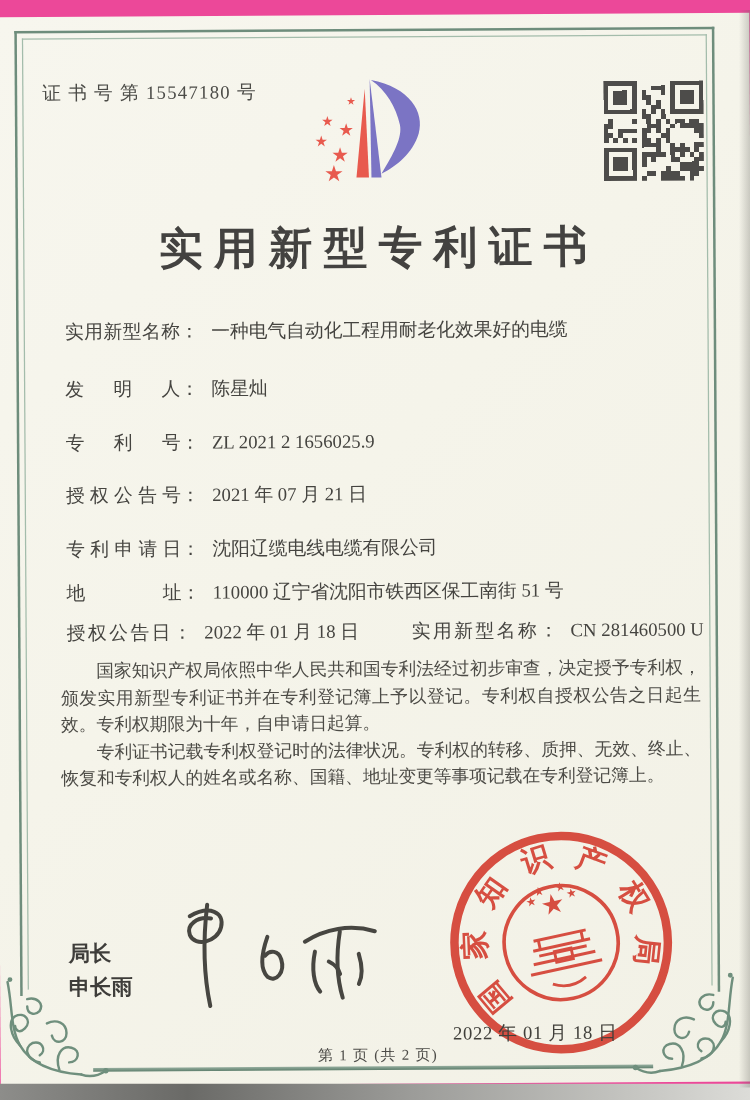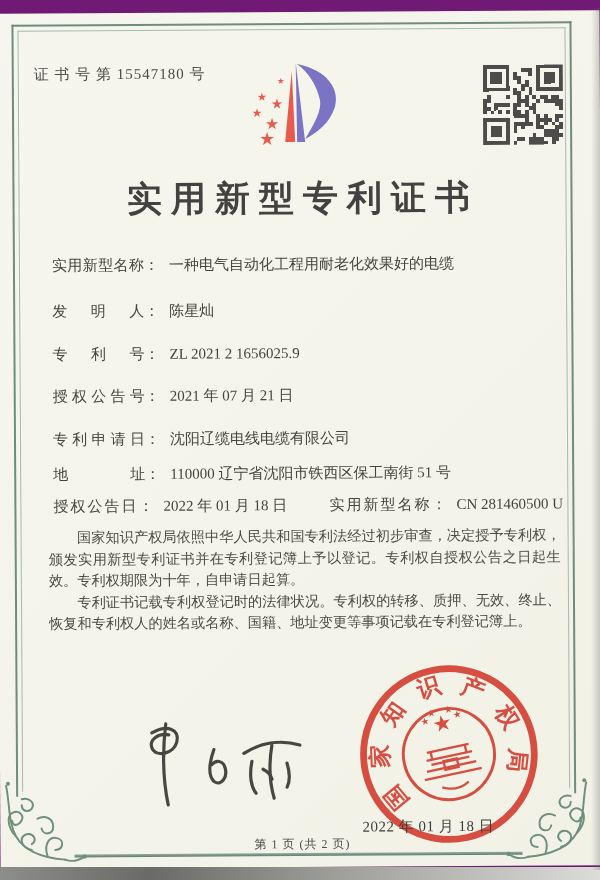--- a/index.html
+++ b/index.html
@@ -1,17 +1,17 @@
 <!DOCTYPE html>
 <html><head>
 <meta charset="utf-8">
 <style>
   html,body{margin:0;padding:0;}
   body{width:600px;height:880px;font-family:"Liberation Serif","DejaVu Serif",serif;background:#fbfbf9;}
-  #scan{position:relative;width:600px;height:880px;overflow:hidden;background:#701a75;}
+  #scan{position:relative;width:600px;height:880px;overflow:hidden;background:#ec4899;}
 
   
   .paper{position:absolute;left:-2px;right:-2px;top:12px;bottom:13px;
     background:linear-gradient(135deg,#f7f6ee 0%,#f5f4ea 45%,#f2f1e6 100%);
     transform:rotate(-0.35deg);}
 
   
   .scan-bottom{position:absolute;left:0;right:0;bottom:0;height:13px;
     background:linear-gradient(90deg,#8d8d8a,#6a6a67 25%,#9c9c99 55%,#c6c6c2 85%,#dcdcd8);}
   .underlay-pattern{position:absolute;left:258px;bottom:3px;width:92px;height:9px;
@@ -381,20 +381,24 @@
           <span class="f-label">实用新型名称</span><span>：</span><span class="f-value">CN 281460500 U</span>
         </span>
       </div>
     </div>
 
     <div class="legal">
       <p>国家知识产权局依照中华人民共和国专利法经过初步审查，决定授予专利权，颁发实用新型专利证书并在专利登记簿上予以登记。专利权自授权公告之日起生效。专利权期限为十年，自申请日起算。</p>
       <p>专利证书记载专利权登记时的法律状况。专利权的转移、质押、无效、终止、恢复和专利权人的姓名或名称、国籍、地址变更等事项记载在专利登记簿上。</p>
     </div>
 
+    <div class="director">
+      <div>局长</div>
+      <div>申长雨</div>
+    </div>
 
     <svg class="sig" viewBox="0 0 210 96">
       <g stroke="#35342f" stroke-width="3.2" fill="none" stroke-linecap="round" opacity=".9">
         <path d="M30,14 C46,5 58,11 55,23 C52,35 34,39 30,29 C27,21 36,14 47,16"></path>
         <path d="M44,5 C41,29 40,57 46,86"></path>
         <path d="M92,31 C87,45 86,57 92,63 C99,68 106,59 103,49 C101,42 94,41 90,46"></path>
         <path d="M122,35 C138,25 158,21 178,27"></path>
         <path d="M150,27 C147,45 147,63 152,80"></path>
         <path d="M130,43 C127,57 129,69 134,75"></path>
         <path d="M165,45 C168,55 168,63 165,69"></path>

